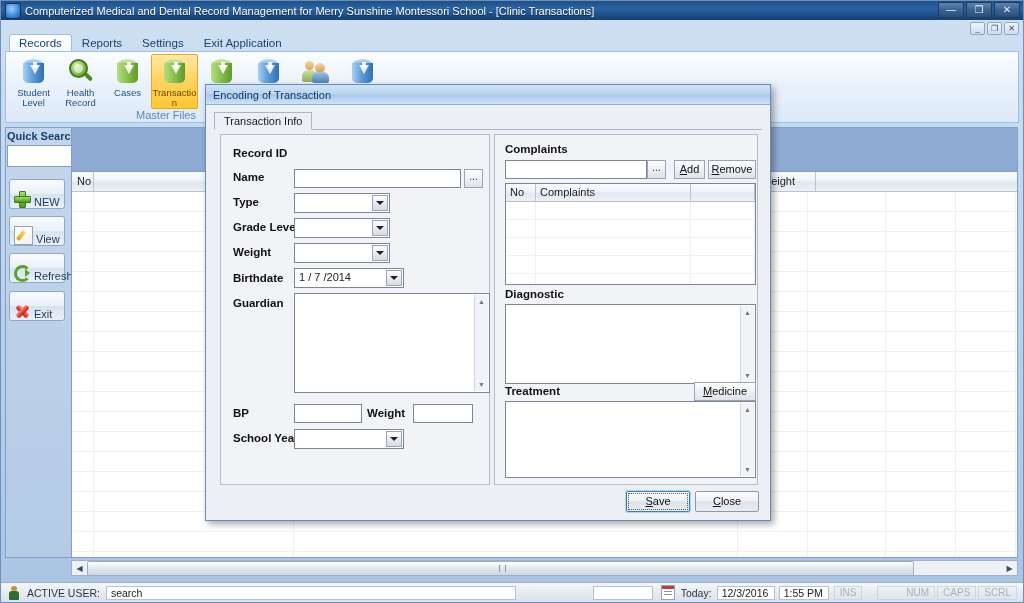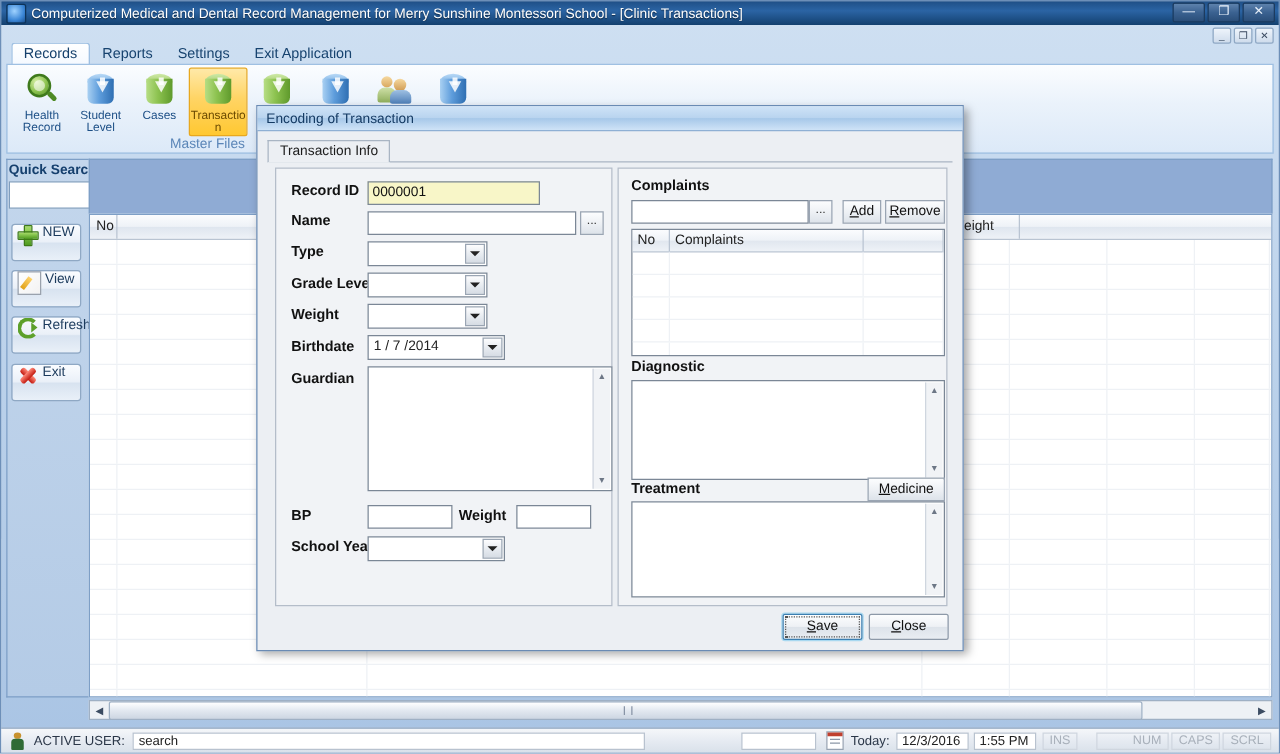--- a/index.html
+++ b/index.html
@@ -181,21 +181,21 @@
   }
   .qs-box {
     position: absolute; left: 6px; top: 144px; width: 200px; height: 22px;
     background: #ffffff; border: 1px solid #7f9dbd; box-sizing: border-box;
   }
   .sidebtn {
     position: absolute; left: 8px; width: 56px; height: 30px;
     background: linear-gradient(to bottom,#fafcff 0%,#eaf0f8 48%,#d8e3f0 52%,#e9f0f8 100%);
     border: 1px solid #8fa8c4; border-radius: 3px;
     box-sizing: border-box;
-    display: flex; align-items: flex-start; gap: 3px; padding-left: 4px;
+    display: flex; align-items: flex-end; gap: 3px; padding-left: 4px;
   }
   .sidebtn .lbl { font-size: 11px; color: #1b3a5c; }
   .ic { width: 17px; height: 17px; position: relative; flex: none; }
   .ic-plus::before, .ic-plus::after {
     content: ""; position: absolute; background: linear-gradient(to bottom,#a8dd6a,#4f9c20);
     border: 1px solid #3d7a17; box-sizing: border-box;
   }
   .ic-plus::before { left: 5px; top: 0px; width: 7px; height: 17px; border-radius: 1px;}
   .ic-plus::after { left: 0px; top: 5px; width: 17px; height: 7px; border-radius: 1px;}
   .ic-pencil {
@@ -452,36 +452,36 @@
       <div class="menu-item active">Records</div>
       <div class="menu-item">Reports</div>
       <div class="menu-item">Settings</div>
       <div class="menu-item">Exit Application</div>
     </div>
 
     <div class="ribbon">
       <div class="ribbon-group">
 
         <div class="rib-btn">
-          <span class="magnify">
-            <span class="ring"></span>
-              <span class="glass"></span>
-              <span class="handle"></span>
-          </span>
-          <span class="rib-label">Health Record</span>
-        </div>
-
-        <div class="rib-btn">
           <span class="cube blue">
             <span class="top"></span>
               <span class="body"></span>
               <span class="stem"></span>
               <span class="arrow"></span>
           </span>
           <span class="rib-label">Student Level</span>
+        </div>
+
+        <div class="rib-btn">
+          <span class="magnify">
+            <span class="ring"></span>
+              <span class="glass"></span>
+              <span class="handle"></span>
+          </span>
+          <span class="rib-label">Health Record</span>
         </div>
 
         <div class="rib-btn">
           <span class="cube">
             <span class="top"></span>
               <span class="body"></span>
               <span class="stem"></span>
               <span class="arrow"></span>
           </span>
           <span class="rib-label">Cases</span>
@@ -778,21 +778,20 @@
 
       <div class="dlg-body">
 
         <div class="tabstrip">
           <span class="tab">Transaction Info</span>
         </div>
 
         <div class="panel panel-left">
 
           <span class="flabel" style="left:12px; top:12px;">Record ID</span>
-          <span class="finput hl" style="left:73px; top:10px; width:138px;">0000001</span>
 
           <span class="flabel" style="left:12px; top:36px;">Name</span>
           <span class="finput" style="left:73px; top:34px; width:167px;"></span>
           <span class="dotbtn" style="left:243px; top:34px;">...</span>
 
           <span class="flabel" style="left:12px; top:61px;">Type</span>
           <div class="fcombo" style="left:73px; top:58px; width:96px;">
             <span class="ctext"></span>
             <span class="cbtn">
                 <span class="caret"></span>

